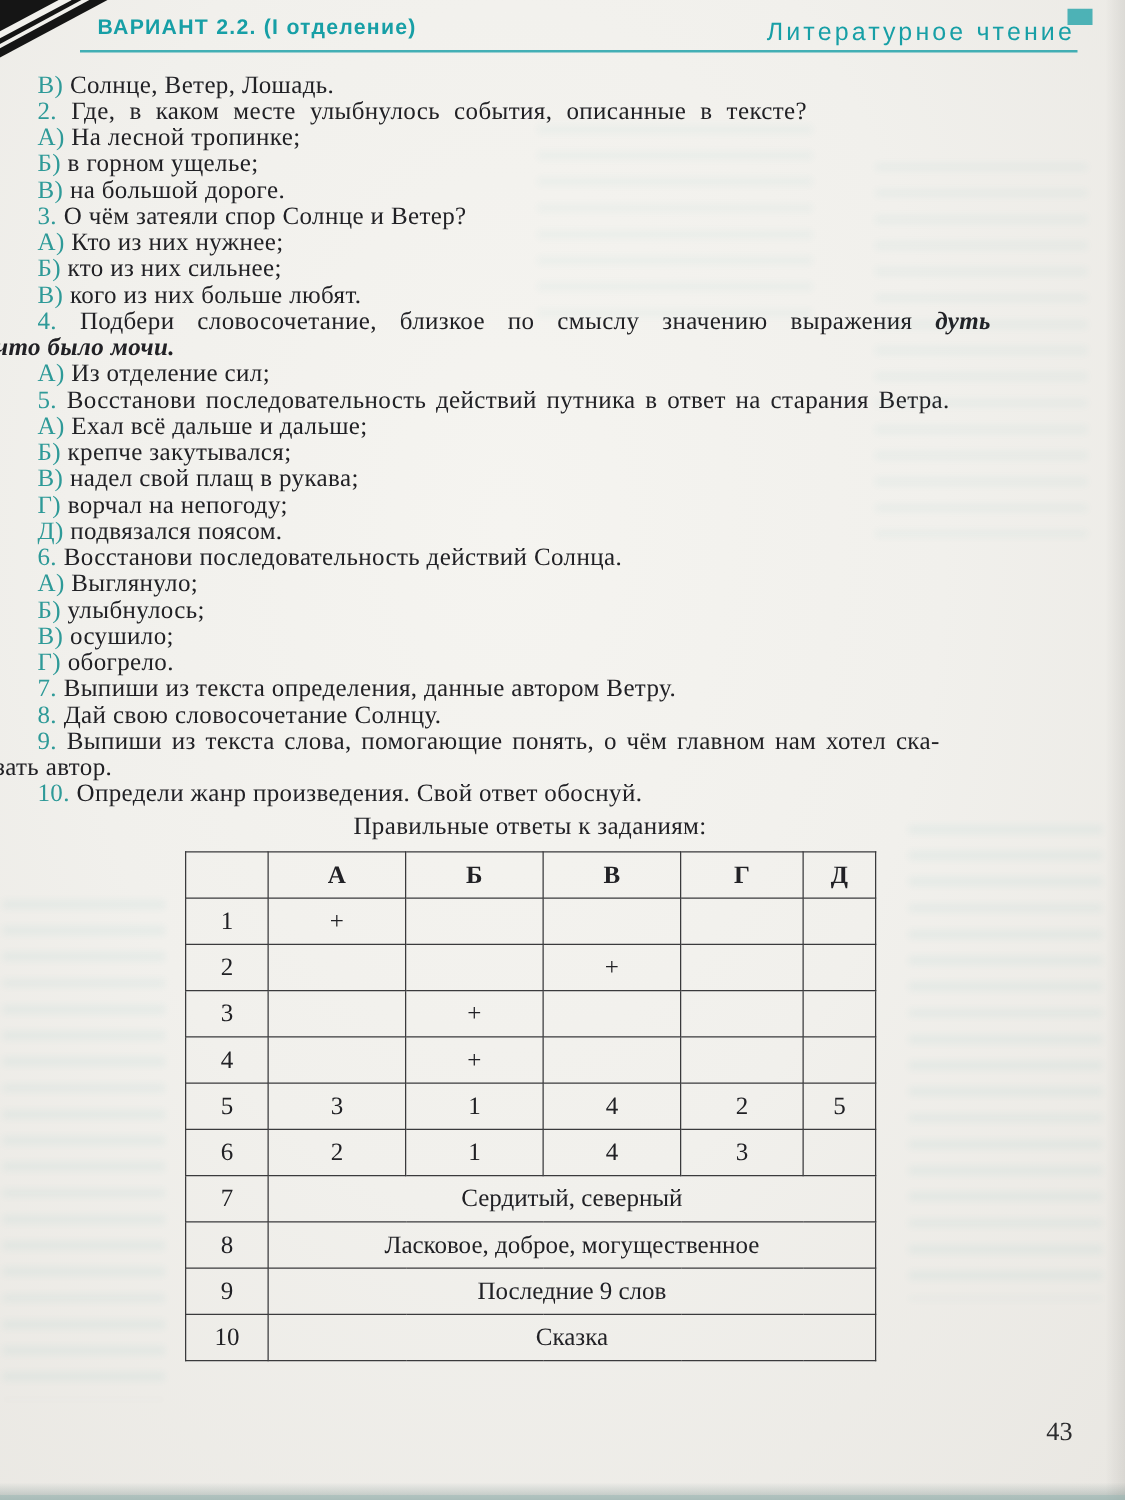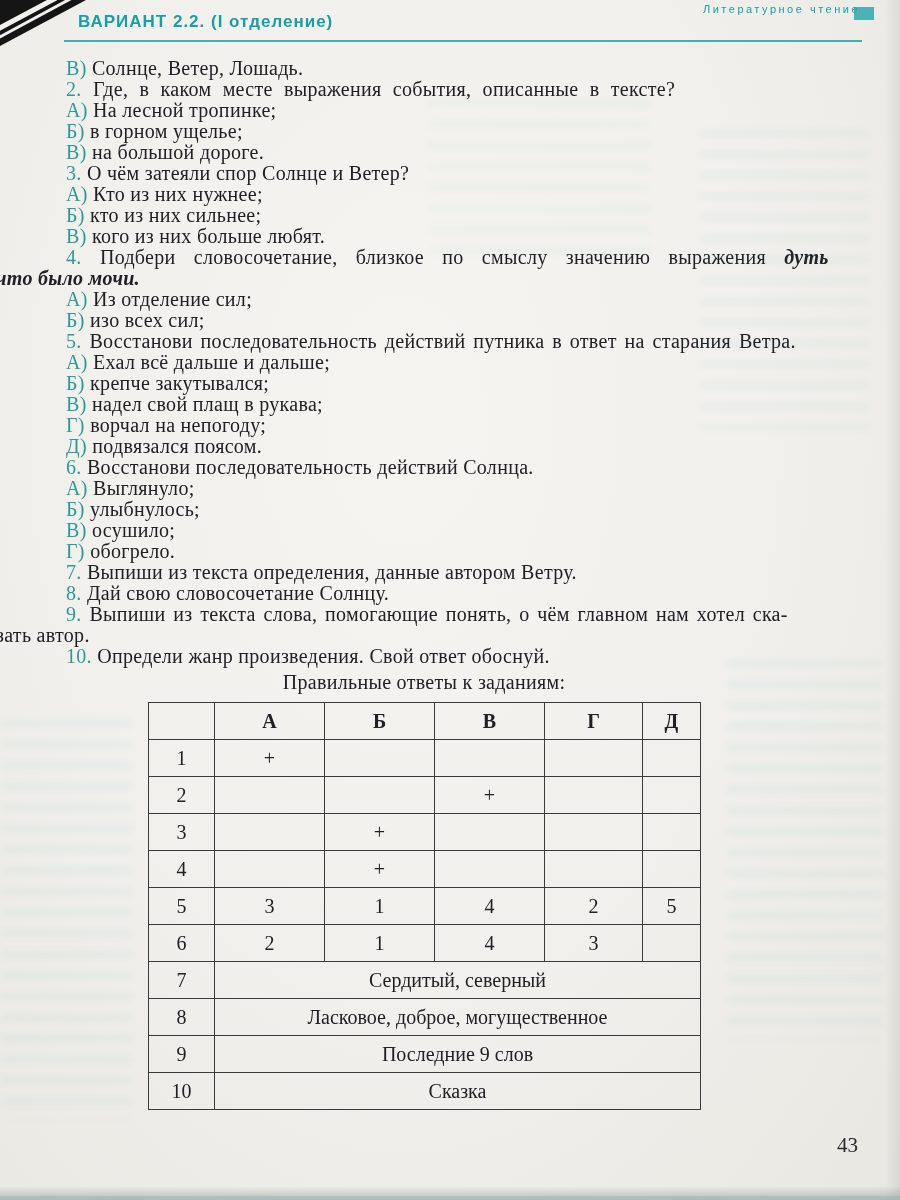--- a/index.html
+++ b/index.html
@@ -15,35 +15,35 @@
   }
   
   .corner { position:absolute; top:0; left:0; }
   .hdr { position:relative; height:46px; }
   .hdr-left {
     position:absolute; left:78px; top:12px;
     font-family:"Liberation Sans", sans-serif; font-weight:bold;
     font-size:17px; letter-spacing:1px; color:var(--header,#179fa6);
   }
   .hdr-right {
-    position:absolute; right:40px; top:3px;
+    position:absolute; right:40px; top:15px;
     font-family:"Liberation Sans", sans-serif;
-    font-size:11px; letter-spacing:2.5px; color:var(--header,#179fa6);
+    font-size:20px; letter-spacing:2.5px; color:var(--header,#179fa6);
   }
   .hdr-rule {
     position:absolute; left:64px; right:38px; top:40px; height:2px;
     background:var(--header,#179fa6); opacity:.8;
   }
   .hdr-tick {
     position:absolute; top:7px; right:26px; width:20px; height:13px;
     background:var(--header,#179fa6); opacity:.75;
   }
   
   .content { margin:12px 34px 0 30px; font-size:20px; line-height:21px; letter-spacing:.3px; }
-  .line { white-space:nowrap;margin-left:36px; }
+  .line { white-space:nowrap; }
   .accent { color:var(--accent,#2e9a98); }
   .ital { font-style:italic; font-weight:bold; }
   .spread { word-spacing:6px; }
   .spread-wide { word-spacing:13px; }
   .spread-sm { word-spacing:2.5px; }
   .cropped, .cropped-italic { margin-left:-34px; }
   .cropped-italic { font-style:italic; font-weight:bold; }
   
   .tbl-title { width:556px; margin:4px 0 0 146px; text-align:center; font-size:20px; letter-spacing:.3px; }
   .answers {
@@ -87,32 +87,31 @@
 
   <div class="hdr">
     <div class="hdr-left">ВАРИАНТ 2.2. (I отделение)</div>
     <div class="hdr-right">Литературное чтение</div>
   </div>
   <div class="hdr-rule"></div>
   <div class="hdr-tick"></div>
 
   <main class="content">
       <div class="line"><span class="accent">В)</span> <span>Солнце, Ветер, Лошадь.</span></div>
-      <div class="line spread"><span class="accent">2.</span> <span>Где, в каком месте выражения события, описанные в тексте?</span></div>
+      <div class="line spread"><span class="accent">2.</span> <span>Где, в каком месте улыбнулось события, описанные в тексте?</span></div>
       <div class="line"><span class="accent">А)</span> <span>На лесной тропинке;</span></div>
       <div class="line"><span class="accent">Б)</span> <span>в горном ущелье;</span></div>
       <div class="line"><span class="accent">В)</span> <span>на большой дороге.</span></div>
       <div class="line"><span class="accent">3.</span> <span>О чём затеяли спор Солнце и Ветер?</span></div>
       <div class="line"><span class="accent">А)</span> <span>Кто из них нужнее;</span></div>
       <div class="line"><span class="accent">Б)</span> <span>кто из них сильнее;</span></div>
       <div class="line"><span class="accent">В)</span> <span>кого из них больше любят.</span></div>
       <div class="line spread-wide"><span class="accent">4.</span> <span>Подбери словосочетание, близкое по смыслу значению выражения</span> <span class="ital">дуть</span></div>
       <div class="line cropped-italic"><span>что было мочи.</span></div>
       <div class="line"><span class="accent">А)</span> <span>Из отделение сил;</span></div>
-      <div class="line"><span class="accent">Б)</span> <span>изо всех сил;</span></div>
       <div class="line spread-sm"><span class="accent">5.</span> <span>Восстанови последовательность действий путника в ответ на старания Ветра.</span></div>
       <div class="line"><span class="accent">А)</span> <span>Ехал всё дальше и дальше;</span></div>
       <div class="line"><span class="accent">Б)</span> <span>крепче закутывался;</span></div>
       <div class="line"><span class="accent">В)</span> <span>надел свой плащ в рукава;</span></div>
       <div class="line"><span class="accent">Г)</span> <span>ворчал на непогоду;</span></div>
       <div class="line"><span class="accent">Д)</span> <span>подвязался поясом.</span></div>
       <div class="line"><span class="accent">6.</span> <span>Восстанови последовательность действий Солнца.</span></div>
       <div class="line"><span class="accent">А)</span> <span>Выглянуло;</span></div>
       <div class="line"><span class="accent">Б)</span> <span>улыбнулось;</span></div>
       <div class="line"><span class="accent">В)</span> <span>осушило;</span></div>

